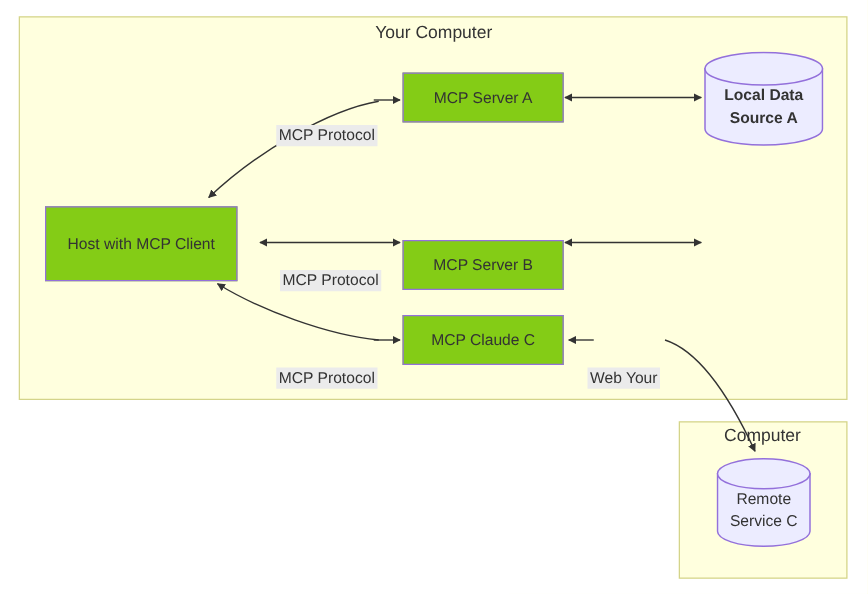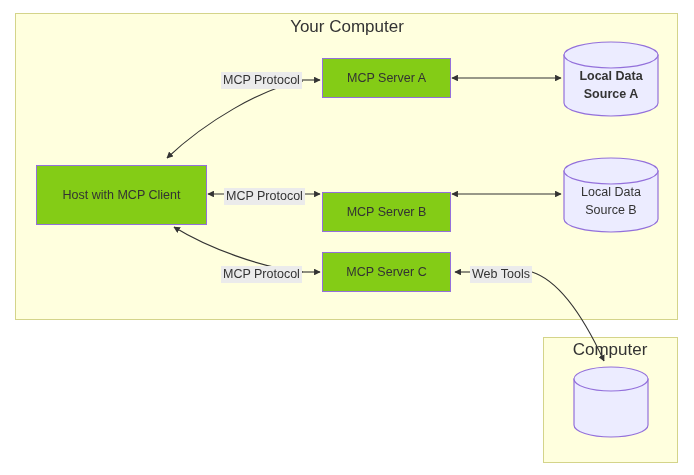--- a/index.html
+++ b/index.html
@@ -21,21 +21,21 @@
     height: 475px;
   }
   .group-box {
     position: absolute;
     background: #ffffde;
     border: 1px solid #d4d48a;
     box-sizing: border-box;
   }
   .group-label {
     position: absolute;
-    font-size: 17px;
+    font-size: 14px;
     color: #333333;
     white-space: nowrap;
     text-align: center;
   }
   .node-box {
     position: absolute;
     background: #84cc16;
     border: 1px solid #9370db;
     box-sizing: border-box;
     display: flex;
@@ -62,20 +62,21 @@
     left: 0;
   }
   .edge-label {
     position: absolute;
     font-size: 12.5px;
     color: #333333;
     background: #ebebeb;
     white-space: nowrap;
     padding: 1px 2px;
     line-height: 1.2;
+    margin-top: 28px;
   }
   svg.edges {
     position: absolute;
     left: 0; top: 0;
     width: 694px;
     height: 475px;
     overflow: visible;
     pointer-events: none;
   }
 </style>
@@ -121,68 +122,62 @@
     <g>
       <line x1="452" y1="194" x2="561" y2="194" stroke="#333333" stroke-width="1.1" marker-start="url(#arrow-start)" marker-end="url(#arrow-end)"></line>
     </g>
 
     <g>
       <path d="M 532 272 C 560 281 585 320 604 361" fill="none" stroke="#333333" stroke-width="1.1" marker-end="url(#arrow-end)"></path>
       <line x1="475" y1="272" x2="455" y2="272" stroke="#333333" stroke-width="1.1" marker-end="url(#arrow-end)"></line>
     </g>
   </svg>
 
-  <div class="node-box" style="left:36px; top:165px; width:171px; height:60px;">
+  <div class="node-box" style="left:36px; top:165px; width:154px; height:60px;">
     <div>
       <span class="multiline">Host with MCP Client</span>
     </div>
   </div>
 
   <div class="node-box" style="left:322px; top:58px; width:129px; height:40px;">
     <span>MCP Server A</span>
   </div>
 
   <div class="node-box" style="left:322px; top:192px; width:129px; height:40px;">
     <span>MCP Server B</span>
   </div>
 
   <div class="node-box" style="left:322px; top:252px; width:129px; height:40px;">
-    <span>MCP Server C</span>
+    <span>MCP Claude C</span>
   </div>
 
   <div class="cyl" style="left:563px; top:41px; width:96px; height:76px;font-weight:bold;">
     <svg width="96" height="76" viewBox="0 0 96 76" xmlns="http://www.w3.org/2000/svg">
       <path d="M 1 14 L 1 62 A 47 13 0 0 0 95 62 L 95 14 Z" fill="#ececff" stroke="#9370db" stroke-width="1.2"></path>
       <ellipse cx="48" cy="14" rx="47" ry="13" fill="#ececff" stroke="#9370db" stroke-width="1.2"></ellipse>
     </svg>
     <div class="cyl-label" style="top:26px;">
       <span class="multiline">Local</span>
       <span class="multiline">Data Source A</span>
     </div>
   </div>
 
-  <div class="cyl" style="left:563px; top:157px; width:96px; height:76px;">
-    <svg width="96" height="76" viewBox="0 0 96 76" xmlns="http://www.w3.org/2000/svg">
-      <path d="M 1 14 L 1 62 A 47 13 0 0 0 95 62 L 95 14 Z" fill="#ececff" stroke="#9370db" stroke-width="1.2"></path>
-      <ellipse cx="48" cy="14" rx="47" ry="13" fill="#ececff" stroke="#9370db" stroke-width="1.2"></ellipse>
-    </svg>
-    <div class="cyl-label" style="top:26px;">
-      <span class="multiline">Local</span>
-      <span class="multiline">Data Source B</span>
-    </div>
-  </div>
 
   <div class="cyl" style="left:573px; top:366px; width:76px; height:72px;">
     <svg width="76" height="72" viewBox="0 0 76 72" xmlns="http://www.w3.org/2000/svg">
       <path d="M 1 13 L 1 59 A 37 12 0 0 0 75 59 L 75 13 Z" fill="#ececff" stroke="#9370db" stroke-width="1.2"></path>
       <ellipse cx="38" cy="13" rx="37" ry="12" fill="#ececff" stroke="#9370db" stroke-width="1.2"></ellipse>
     </svg>
+    <div class="cyl-label" style="top:24px;">
+      <span class="multiline">Remote</span>
+      <span class="multiline">Service C</span>
+    </div>
   </div>
 
   <div class="edge-label" style="left:221px; top:72px;">MCP Protocol</div>
 
   <div class="edge-label" style="left:224px; top:188px;">MCP Protocol</div>
 
   <div class="edge-label" style="left:221px; top:266px;">MCP Protocol</div>
 
-  <div class="edge-label" style="left:470px; top:266px;">Web Tools</div>
+  <div class="edge-label" style="left:470px; top:266px;">Web Your</div>
 
 </div>
 
 </body></html>

